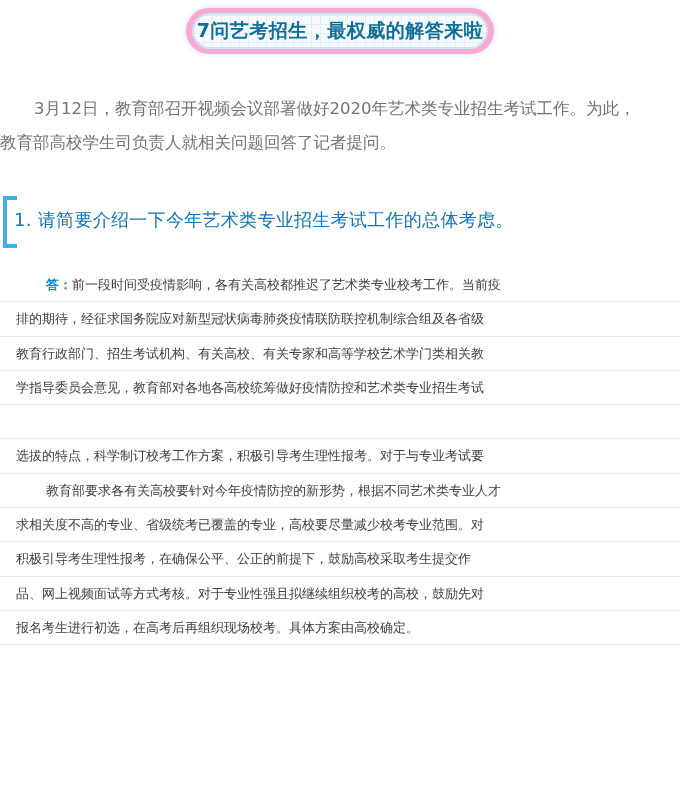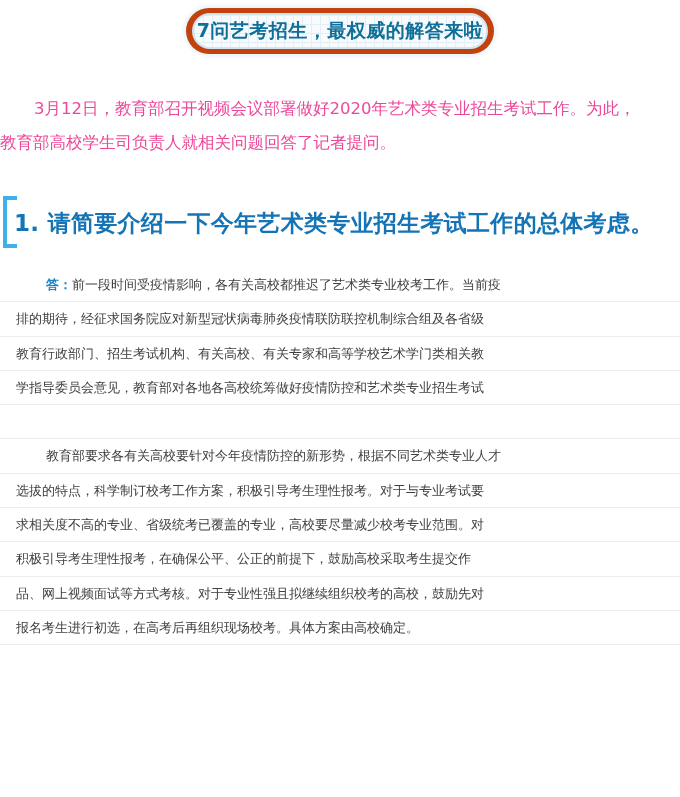--- a/index.html
+++ b/index.html
@@ -3,50 +3,50 @@
 <meta charset="utf-8">
 <style>
   html, body { margin:0; padding:0; }
   body {
     width:680px; height:797px; overflow:hidden; background:#ffffff;
     font-family:"DejaVu Sans","Liberation Sans",sans-serif;
     color:#3f3f3f; position:relative;
   }
   .title-wrap {
     position:absolute; left:186px; top:8px; width:308px; height:46px;
-    border-radius:24px; background:#c2410c;
+    border-radius:24px; background:#f9a8d4;
     box-shadow:0 0 4px 2px #e4f1f8;
   }
   .title-pill {
     position:absolute; left:6px; top:5px; right:6px; bottom:5px;
     border:2px solid #cfe5f1; border-radius:19px;
     background-color:#f7fbfe;
     background-image:
       linear-gradient(#e3eef5 1px, transparent 1px),
       linear-gradient(90deg, #e3eef5 1px, transparent 1px);
     background-size:9px 9px;
     display:flex; align-items:center; justify-content:center;
   }
   .title-text {
     font-weight:bold; font-size:19px; color:#0f6f98; letter-spacing:0.5px;
   }
   .intro {
     position:absolute; left:0; top:92px; width:680px;
-    font-size:16.5px; line-height:34px; color:#ec4899;
+    font-size:16.5px; line-height:34px; color:#737373;
   }
   .q-head {
     position:absolute; left:0; top:196px; width:680px; height:56px;
   }
   .bracket {
     position:absolute; left:3px; top:0; width:14px; height:52px;
     border:4px solid #40b0ea; border-right:none; box-sizing:border-box;
   }
   .q-text {
     position:absolute; left:14px; top:12px;
-    font-size:23px; font-weight:bold; color:#1474b6; letter-spacing:0.3px;
+    font-size:18px; font-weight:normal; color:#1474b6; letter-spacing:0.3px;
   }
   .ruled {
     position:absolute; left:0; width:680px;
     font-size:13px; line-height:34.3px; color:#404040;
   }
   .ruled .line {
     height:34.3px; border-bottom:1px solid #ececec; padding-left:16px;
     white-space:nowrap; overflow:hidden; box-sizing:border-box;
   }
   .ruled .line.indent { padding-left:46px; }
@@ -71,19 +71,19 @@
   <div class="bracket"></div>
   <div class="q-text">1. 请简要介绍一下今年艺术类专业招生考试工作的总体考虑。</div>
 </div>
 
 <div class="ruled" style="top:268px;">
   <div class="line indent"><span class="answer-label">答：</span><span>前一段时间受疫情影响，各有关高校都推迟了艺术类专业校考工作。当前疫</span></div>
   <div class="line">排的期待，经征求国务院应对新型冠状病毒肺炎疫情联防联控机制综合组及各省级</div>
   <div class="line">教育行政部门、招生考试机构、有关高校、有关专家和高等学校艺术学门类相关教</div>
   <div class="line">学指导委员会意见，教育部对各地各高校统筹做好疫情防控和艺术类专业招生考试</div>
   <div class="line blank"></div>
+  <div class="line">选拔的特点，科学制订校考工作方案，积极引导考生理性报考。对于与专业考试要</div>
   <div class="line indent">教育部要求各有关高校要针对今年疫情防控的新形势，根据不同艺术类专业人才</div>
-  <div class="line">选拔的特点，科学制订校考工作方案，积极引导考生理性报考。对于与专业考试要</div>
   <div class="line">求相关度不高的专业、省级统考已覆盖的专业，高校要尽量减少校考专业范围。对</div>
   <div class="line">积极引导考生理性报考，在确保公平、公正的前提下，鼓励高校采取考生提交作</div>
   <div class="line">品、网上视频面试等方式考核。对于专业性强且拟继续组织校考的高校，鼓励先对</div>
   <div class="line">报名考生进行初选，在高考后再组织现场校考。具体方案由高校确定。</div>
 </div>
 
 </body></html>

